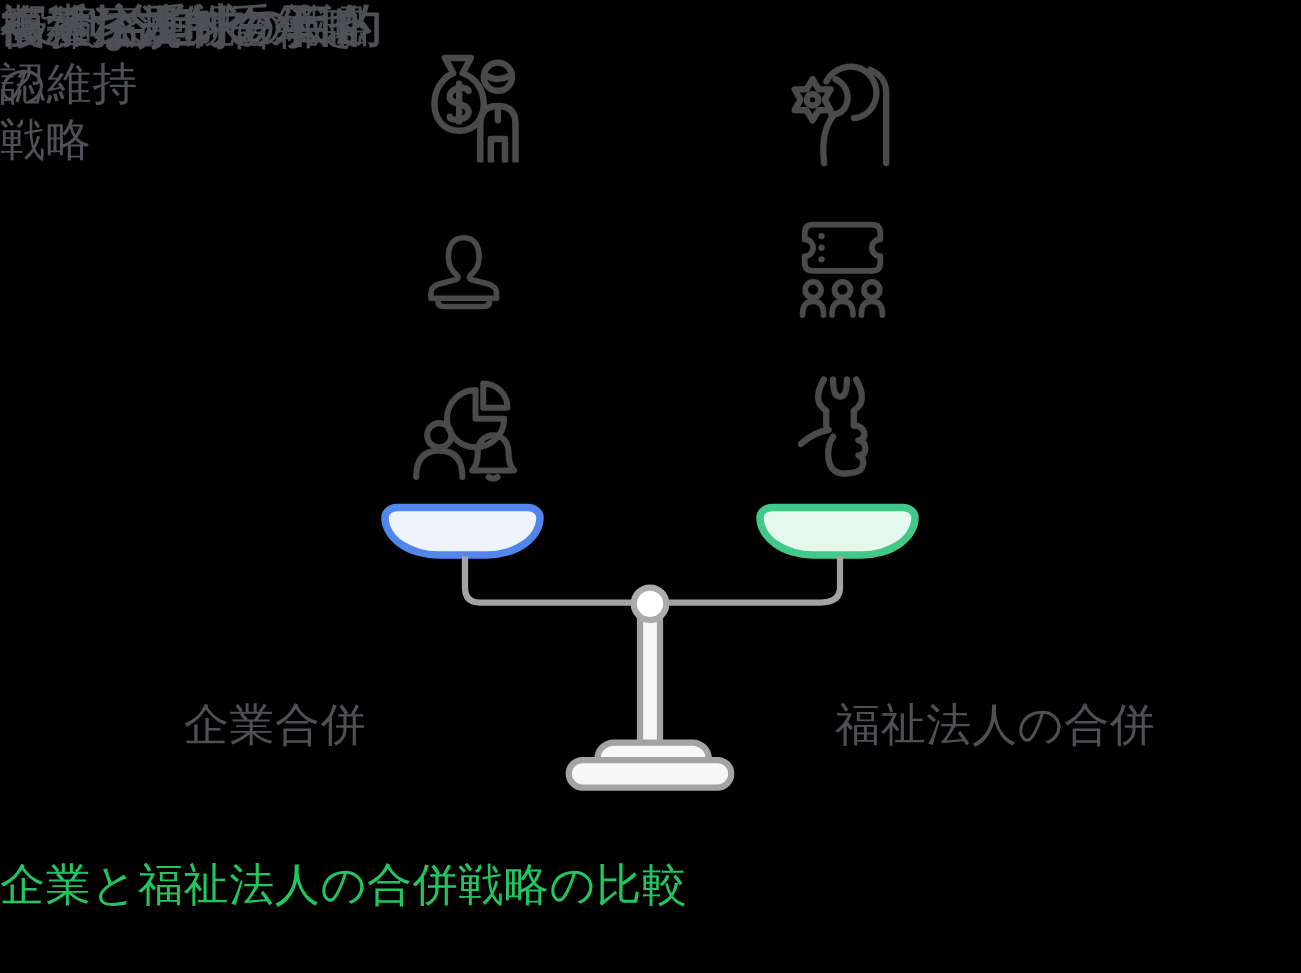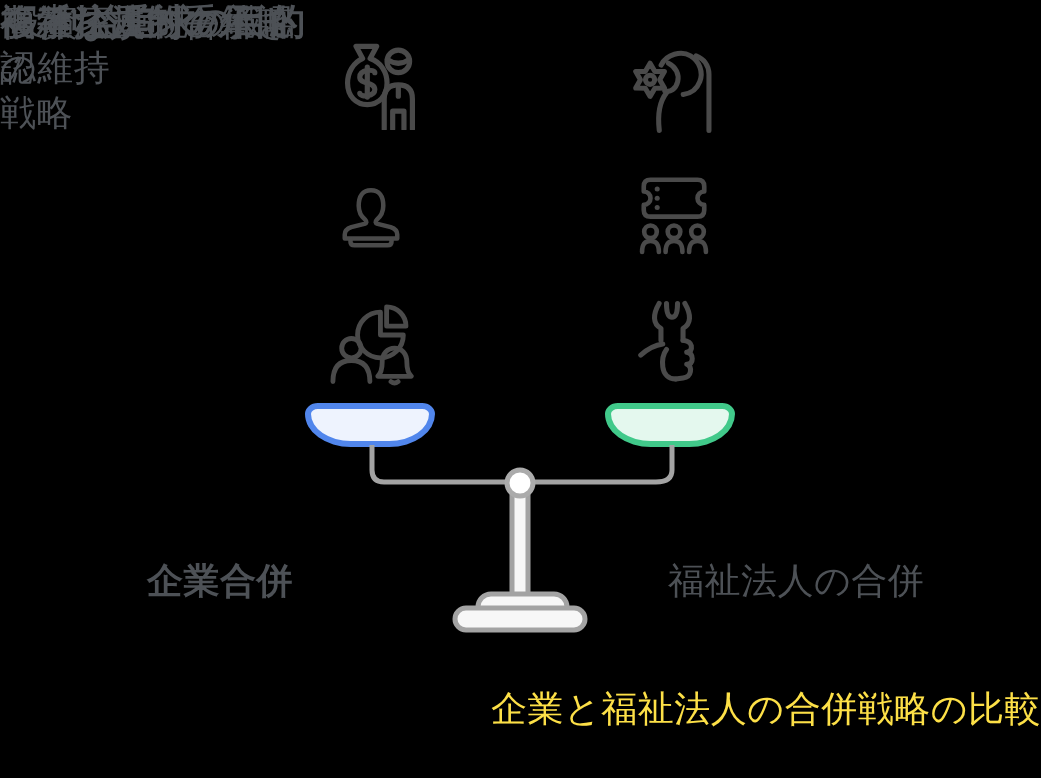--- a/index.html
+++ b/index.html
@@ -37,25 +37,25 @@
     border-radius:14px 14px 50px 50px / 12px 12px 36px 36px;}
   .pan-left{left:305px;border:6px solid #5186ec;background:#eef3fe;}
   .pan-right{left:605px;border:6px solid #41c98a;background:#e4f8ee;}
 
   .scale-svg{position:absolute;left:280px;top:440px;width:480px;height:200px;}
 
   .side-label{
     position:absolute;top:559px;font-size:36px;line-height:44px;color:#4d5156;
     letter-spacing:0.5px;white-space:nowrap;
   }
-  .label-left{left:147px;font-weight:bold;}
+  .label-left{left:147px;}
   .label-right{left:668px;}
   .diagram-title{
-    position:absolute;left:0;top:687px;width:1041px;text-align:right;
-    font-size:36px;line-height:44px;color:#fde047;letter-spacing:0.5px;
+    position:absolute;left:0;top:687px;width:1041px;text-align:left;
+    font-size:36px;line-height:44px;color:#22c55e;letter-spacing:0.5px;
   }
 </style>
 </head>
 <body>
 
 <div class="item-text t-l1">利益追求の目的</div>
 <svg class="icon i-l1" viewBox="0 0 100 100">
   <path d="M40 24 L33 11 H55 L48 24 C60 28 66 39 66 50 C66 64 57 73 45 73 C33 73 24 64 24 50 C24 39 30 28 40 24 Z"></path>
   <path d="M45 33 V65"></path>
   <path d="M53 39 C53 35 37 35 37 44 C37 52 53 48 53 57 C53 65 37 65 37 61"></path>

